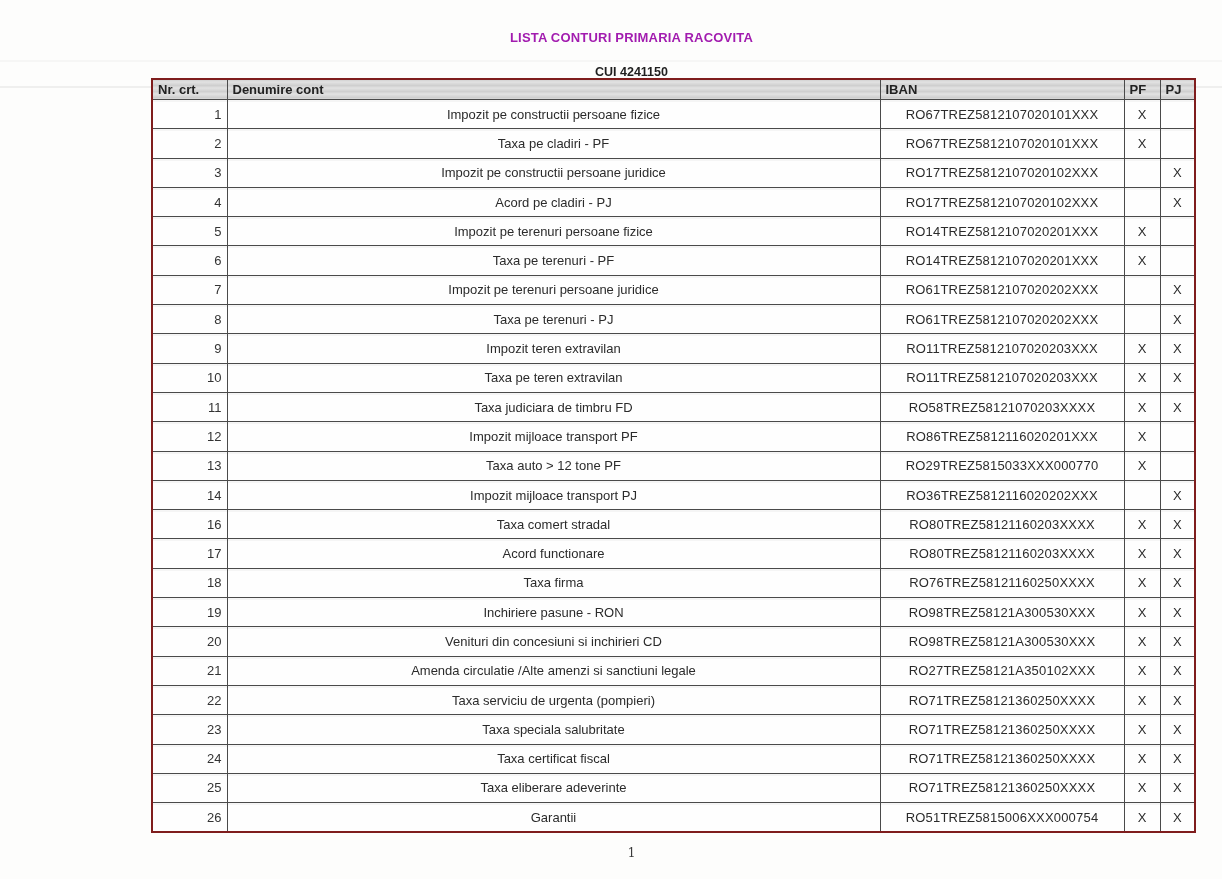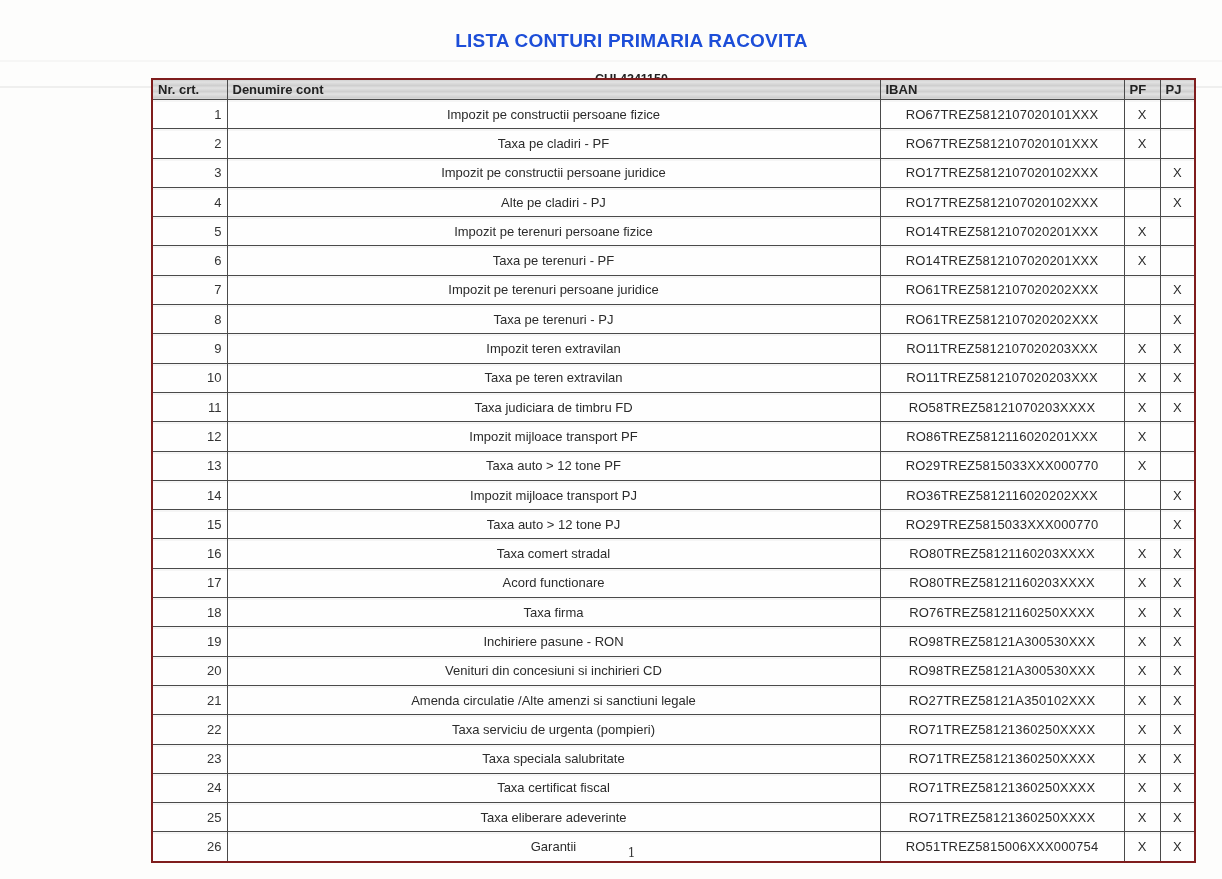--- a/index.html
+++ b/index.html
@@ -26,24 +26,24 @@
   .streak-1 { top: 86px; }
   .streak-2 { top: 60px; background: rgba(120,120,120,0.05); }
   .title-block {
     position: absolute;
     left: 110px;
     top: 30px;
     width: 1043px;
     text-align: center;
   }
   .doc-title {
-    font-size: 19px;
+    font-size: 13px;
     font-weight: bold;
     letter-spacing: 0.2px;
-    color: #1d4ed8;
+    color: #a21caf;
   }
   .doc-subtitle {
     font-size: 12.5px;
     font-weight: bold;
     margin-top: 20px;
     color: #1f1f1f;
   }
   table.accounts {
     position: absolute;
     left: 110px;
@@ -142,21 +142,21 @@
         </tr>
         <tr>
           <td class="cell-nr">3</td>
           <td class="cell-name">Impozit pe constructii persoane juridice</td>
           <td class="cell-iban">RO17TREZ5812107020102XXX</td>
           <td class="cell-pf"></td>
           <td class="cell-pj">X</td>
         </tr>
         <tr>
           <td class="cell-nr">4</td>
-          <td class="cell-name">Alte pe cladiri - PJ</td>
+          <td class="cell-name">Acord pe cladiri - PJ</td>
           <td class="cell-iban">RO17TREZ5812107020102XXX</td>
           <td class="cell-pf"></td>
           <td class="cell-pj">X</td>
         </tr>
         <tr>
           <td class="cell-nr">5</td>
           <td class="cell-name">Impozit pe terenuri persoane fizice</td>
           <td class="cell-iban">RO14TREZ5812107020201XXX</td>
           <td class="cell-pf">X</td>
           <td class="cell-pj"></td>
@@ -218,27 +218,20 @@
           <td class="cell-pj"></td>
         </tr>
         <tr>
           <td class="cell-nr">14</td>
           <td class="cell-name">Impozit mijloace transport PJ</td>
           <td class="cell-iban">RO36TREZ5812116020202XXX</td>
           <td class="cell-pf"></td>
           <td class="cell-pj">X</td>
         </tr>
         <tr>
-          <td class="cell-nr">15</td>
-          <td class="cell-name">Taxa auto &gt; 12 tone PJ</td>
-          <td class="cell-iban">RO29TREZ5815033XXX000770</td>
-          <td class="cell-pf"></td>
-          <td class="cell-pj">X</td>
-        </tr>
-        <tr>
           <td class="cell-nr">16</td>
           <td class="cell-name">Taxa comert stradal</td>
           <td class="cell-iban">RO80TREZ58121160203XXXX</td>
           <td class="cell-pf">X</td>
           <td class="cell-pj">X</td>
         </tr>
         <tr>
           <td class="cell-nr">17</td>
           <td class="cell-name">Acord functionare</td>
           <td class="cell-iban">RO80TREZ58121160203XXXX</td>

